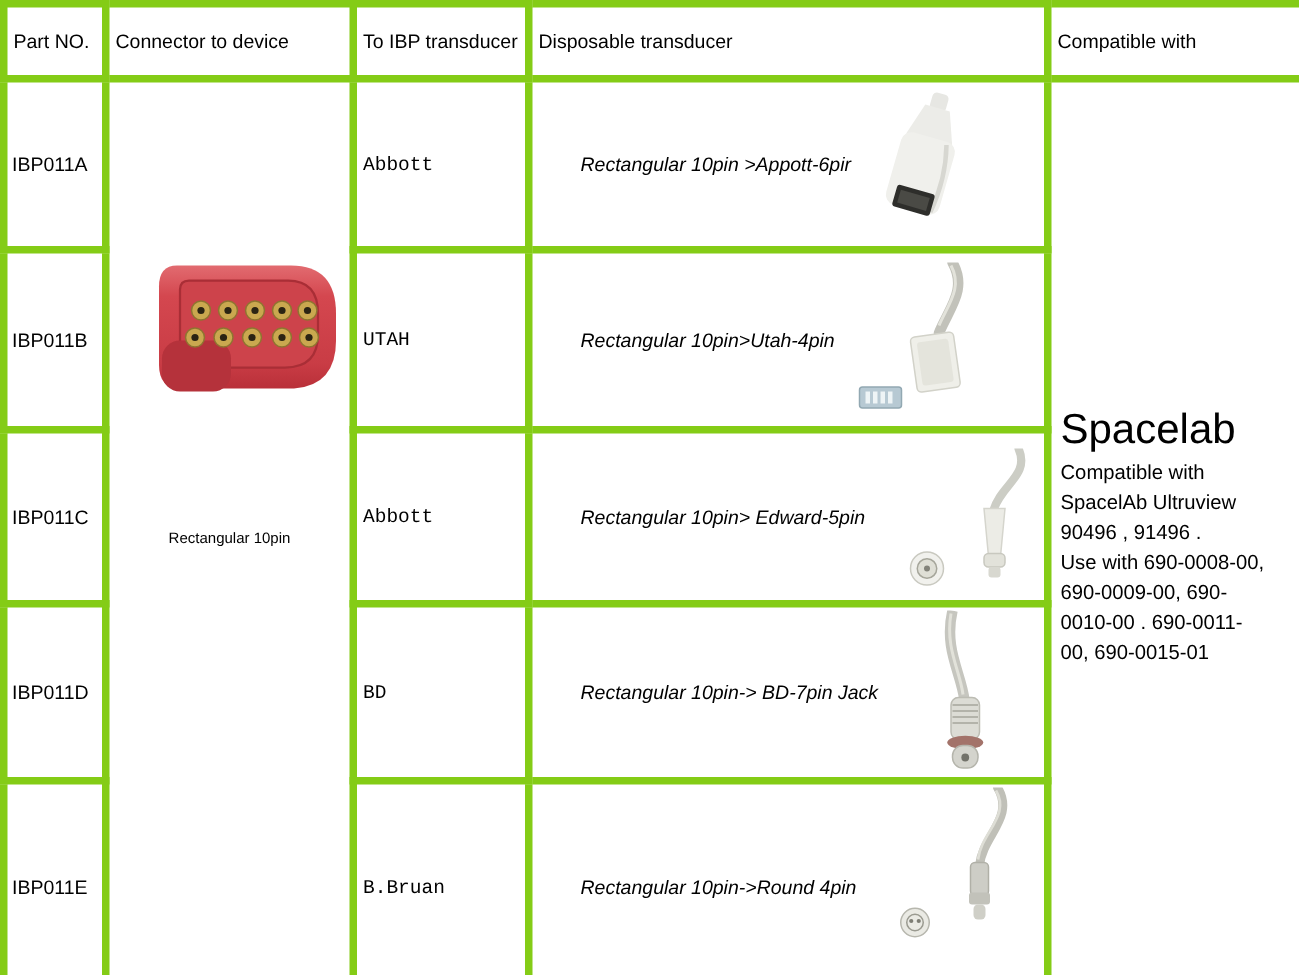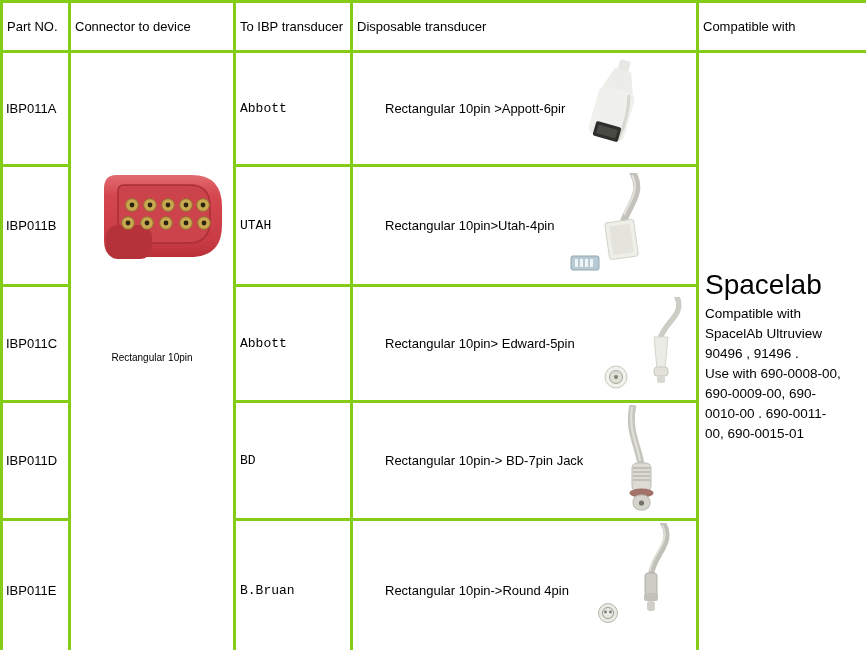--- a/index.html
+++ b/index.html
@@ -6,36 +6,36 @@
   body{
     width:866px;height:650px;background:#ffffff;
     font-family:"Liberation Sans",sans-serif;color:#000;
     overflow:hidden;
   }
   table{
     border-collapse:collapse;table-layout:fixed;
     width:864px;border:2px solid #161616;
   }
   th,td{
-    border:3px solid #84cc16;
+    border:5px solid #84cc16;
     padding:0;font-size:13px;font-weight:normal;
     text-align:left;vertical-align:middle;
     overflow:hidden;
     margin-left:32px;
   }
   tr.hrow{height:50px;}
   tr.r1{height:114px;}
   tr.r2{height:120px;}
   tr.r3{height:116px;}
   tr.r4{height:118px;}
   tr.r5{height:142px;}
   th{padding-left:4px;}
   td.part{padding-left:3px;}
   td.trans{padding-left:4px;font-family:Liberation Mono, monospace;}
-  td.disp{position:relative;padding-left:32px;}
+  td.disp{position:relative;padding-left:32px;font-style:italic;}
   td.disp .disp-text{display:inline-block;max-width:215px;}
   td.conn{position:relative;text-align:center;}
   .conn-label{font-size:10px;}
   .conn-art{position:absolute;left:27px;top:118px;width:128px;height:92px;}
   .art{position:absolute;}
   .art-abbott{left:218px;top:4px;}
   .art-utah{left:216px;top:6px;}
   .art-edward{left:246px;top:10px;}
   .art-bd{left:252px;top:2px;}
   .art-braun{left:240px;top:2px;}

